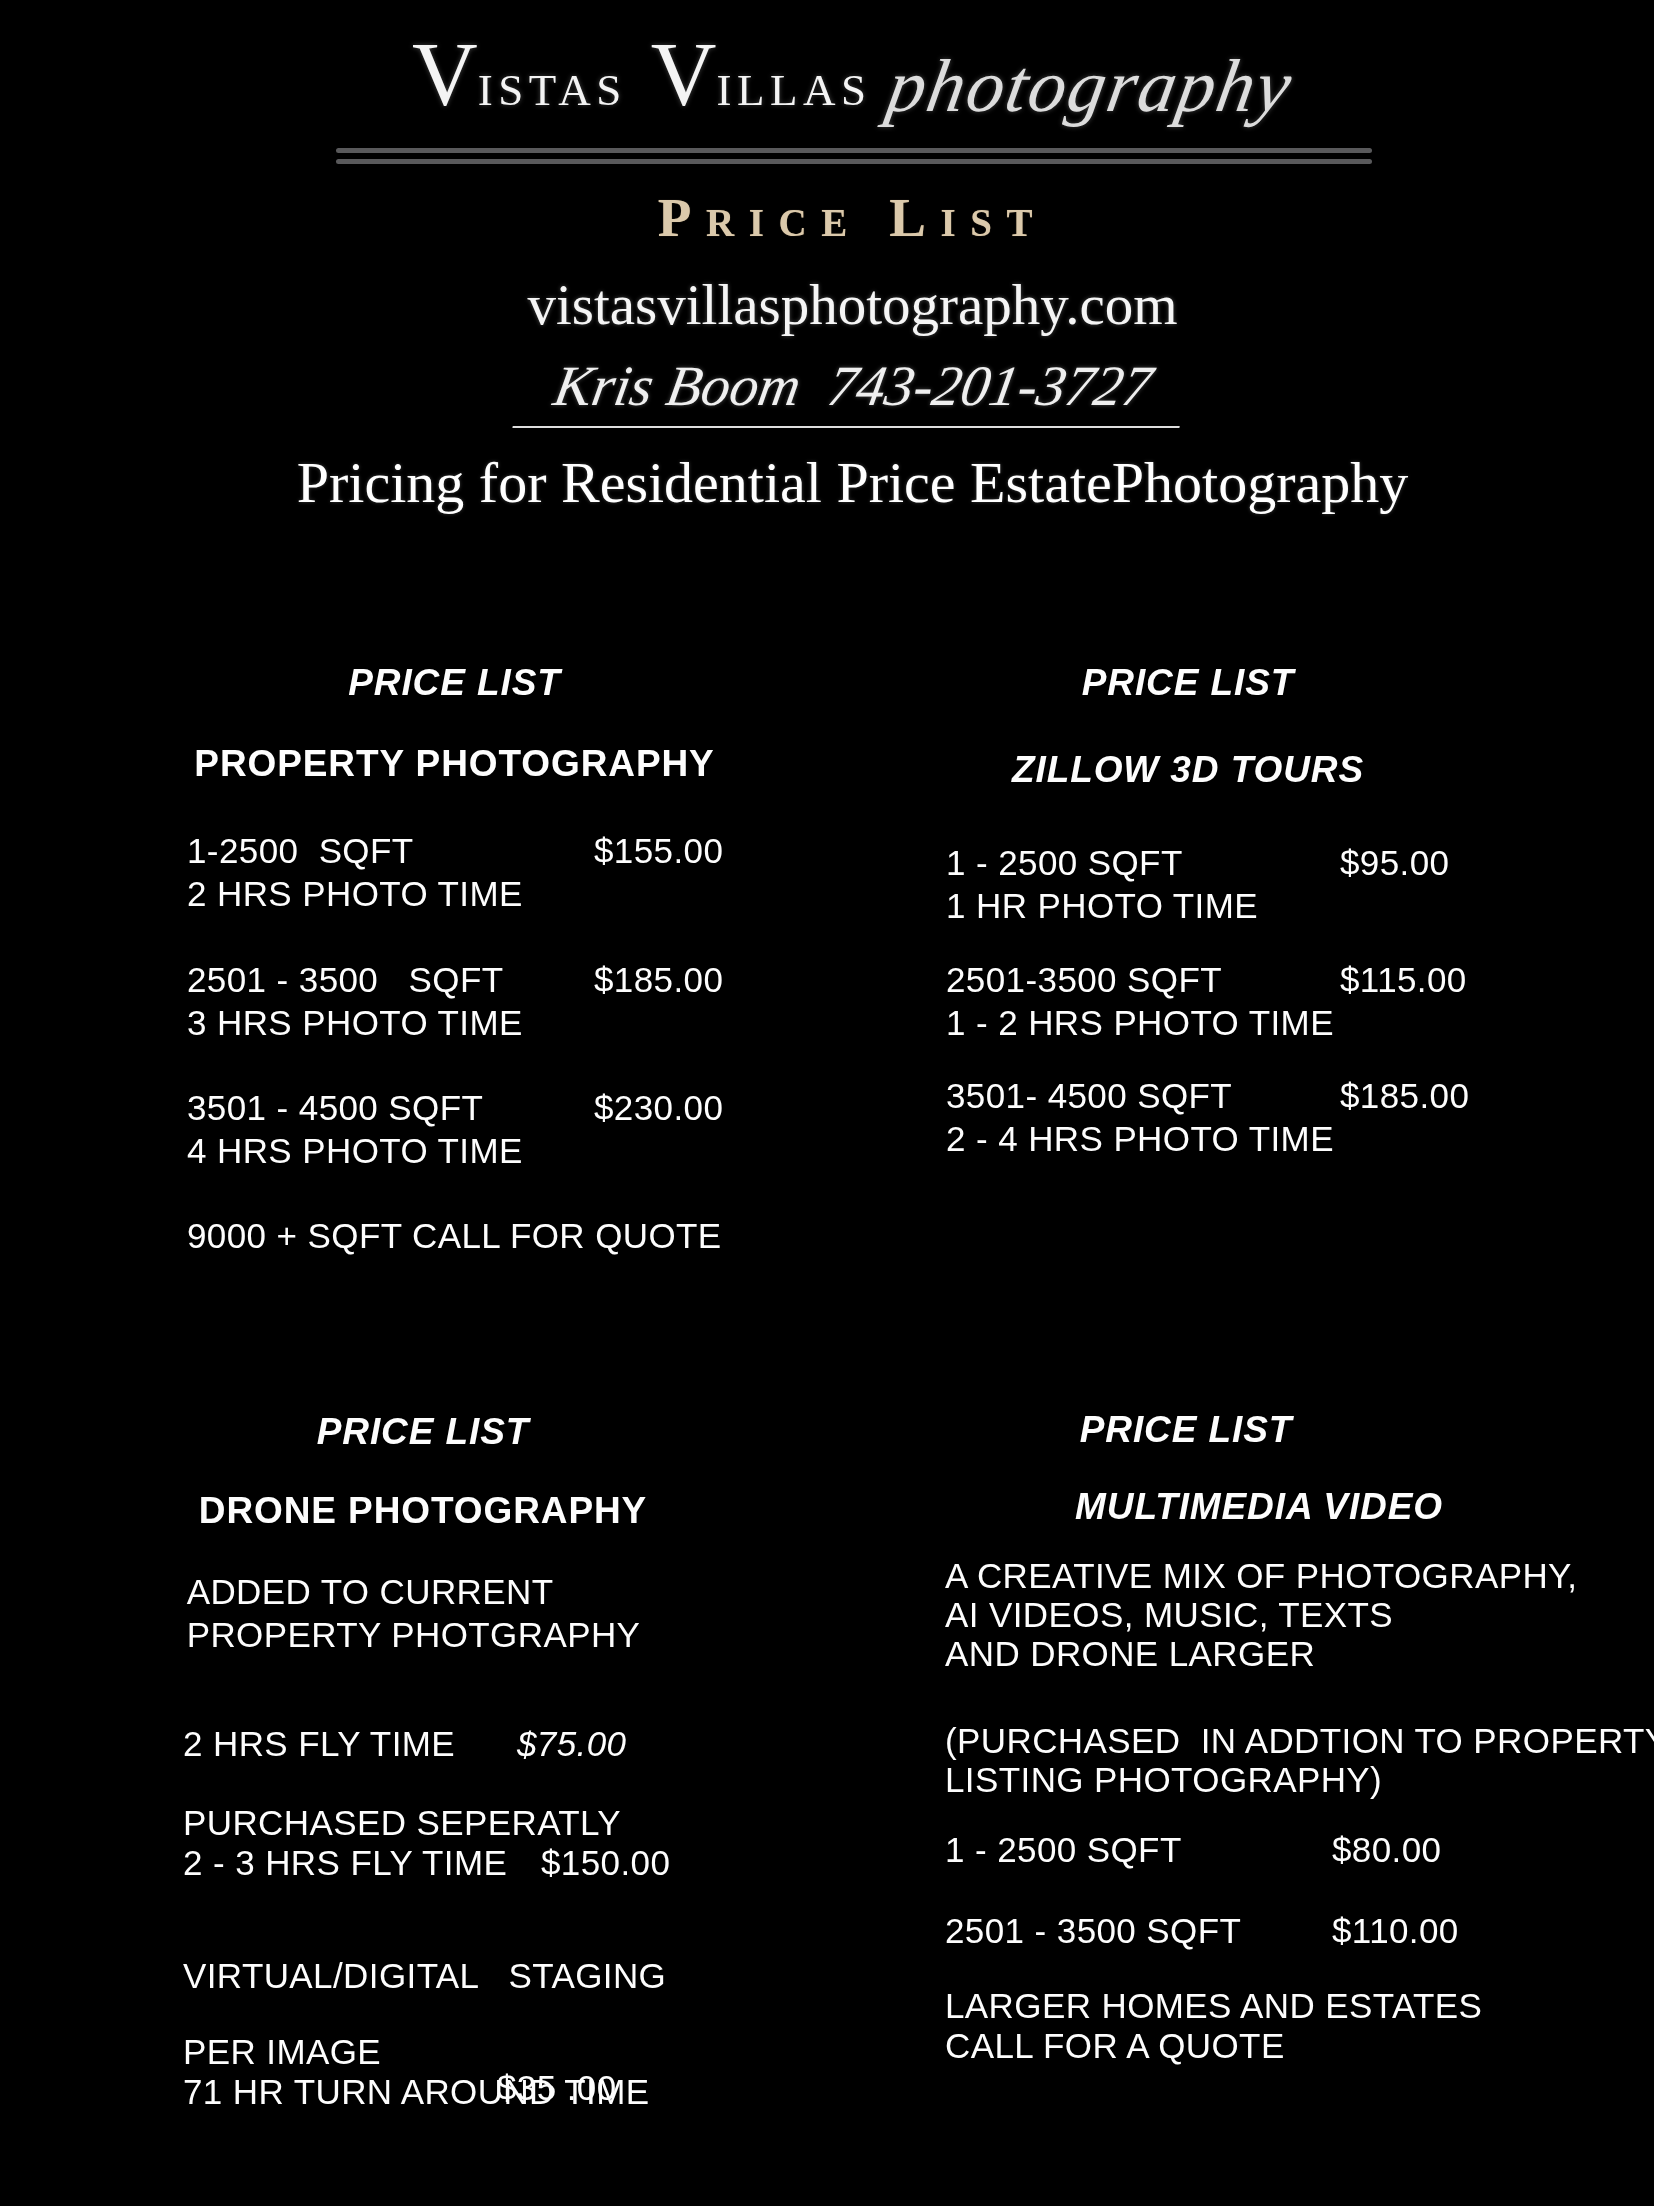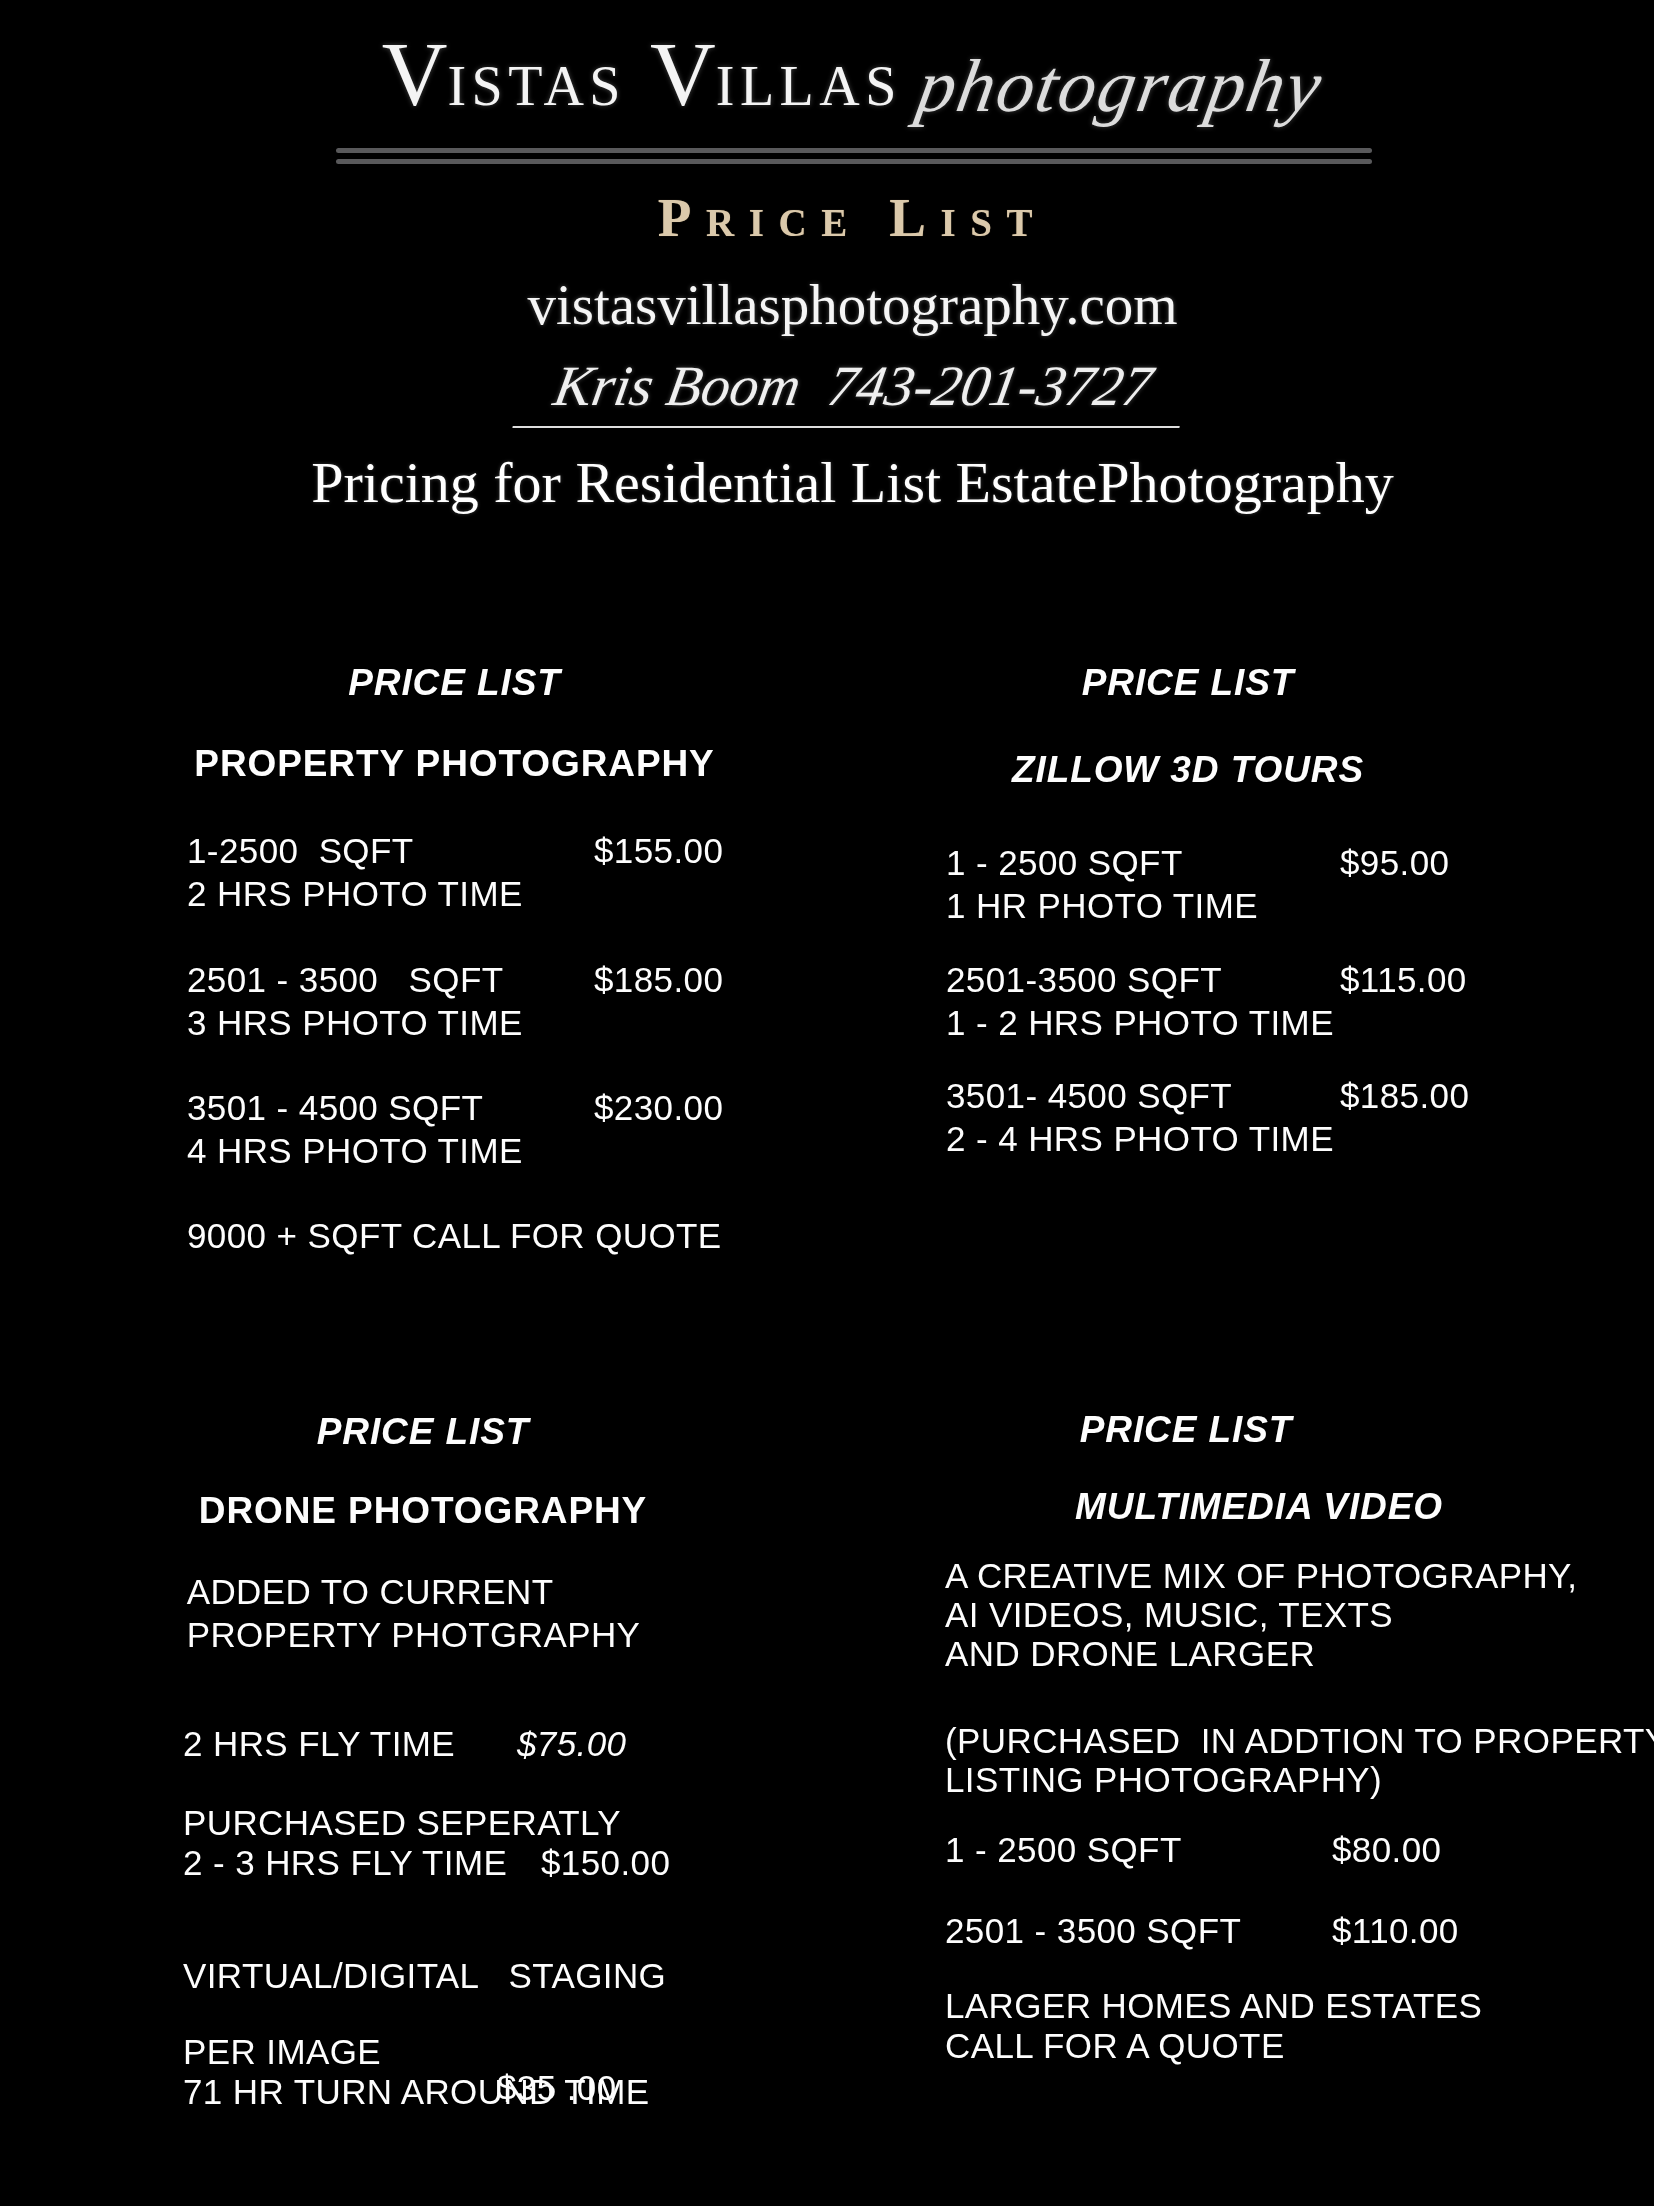--- a/index.html
+++ b/index.html
@@ -17,21 +17,21 @@
   
   .center-col{left:50px;width:1605px;text-align:center;}
   .logo{
     top:29px;left:50px;width:1605px;
     display:flex;justify-content:center;align-items:baseline;
     font-family:"Liberation Serif","DejaVu Serif",serif;
     color:#f4f4f4;
     text-shadow:0 0 5.5px rgba(255,255,255,.28);
   }
   .logo .cap{font-size:91px;line-height:1;}
-  .logo .rest{font-size:56px;line-height:1;letter-spacing:5.5px;}
+  .logo .rest{font-size:45px;line-height:1;letter-spacing:5.5px;}
   .logo .wordgap{display:inline-block;width:24px;}
   .logo .script{
     display:inline-block;
     font-size:75px;line-height:1;
     font-style:italic;
     color:#dcdcdc;
     margin-left:18.3px;
     letter-spacing:1.8px;
     transform:skewX(-10deg) translateY(5.5px);
   }
@@ -117,21 +117,21 @@
 <div class="abs center-col plist-top">
   <span class="w1">Price</span><span class="w2">List</span>
 </div>
 
 <div class="abs center-col site">vistasvillasphotography.com</div>
 
 <div class="abs center-col contact">
   <span class="inner pre">Kris Boom  743-201-3727</span>
 </div>
 
-<div class="abs center-col heading">Pricing for Residential List EstatePhotography</div>
+<div class="abs center-col heading">Pricing for Residential Price EstatePhotography</div>
 
 <div class="q" style="left:187px;top:661px;width:548px;height:658px;">
   <div class="q-head" style="top:1.8px;left:0;width:535px;">PRICE LIST</div>
   <div class="q-title" style="top:83px;left:0;width:535px;">PROPERTY PHOTOGRAPHY</div>
 
   <div class="row" style="top:168px;">
     <div class="pre">1-2500  SQFT</div>
     <span class="price" style="left:407px;">$155.00</span>
     <div class="pre">2 HRS PHOTO TIME</div>
   </div>

